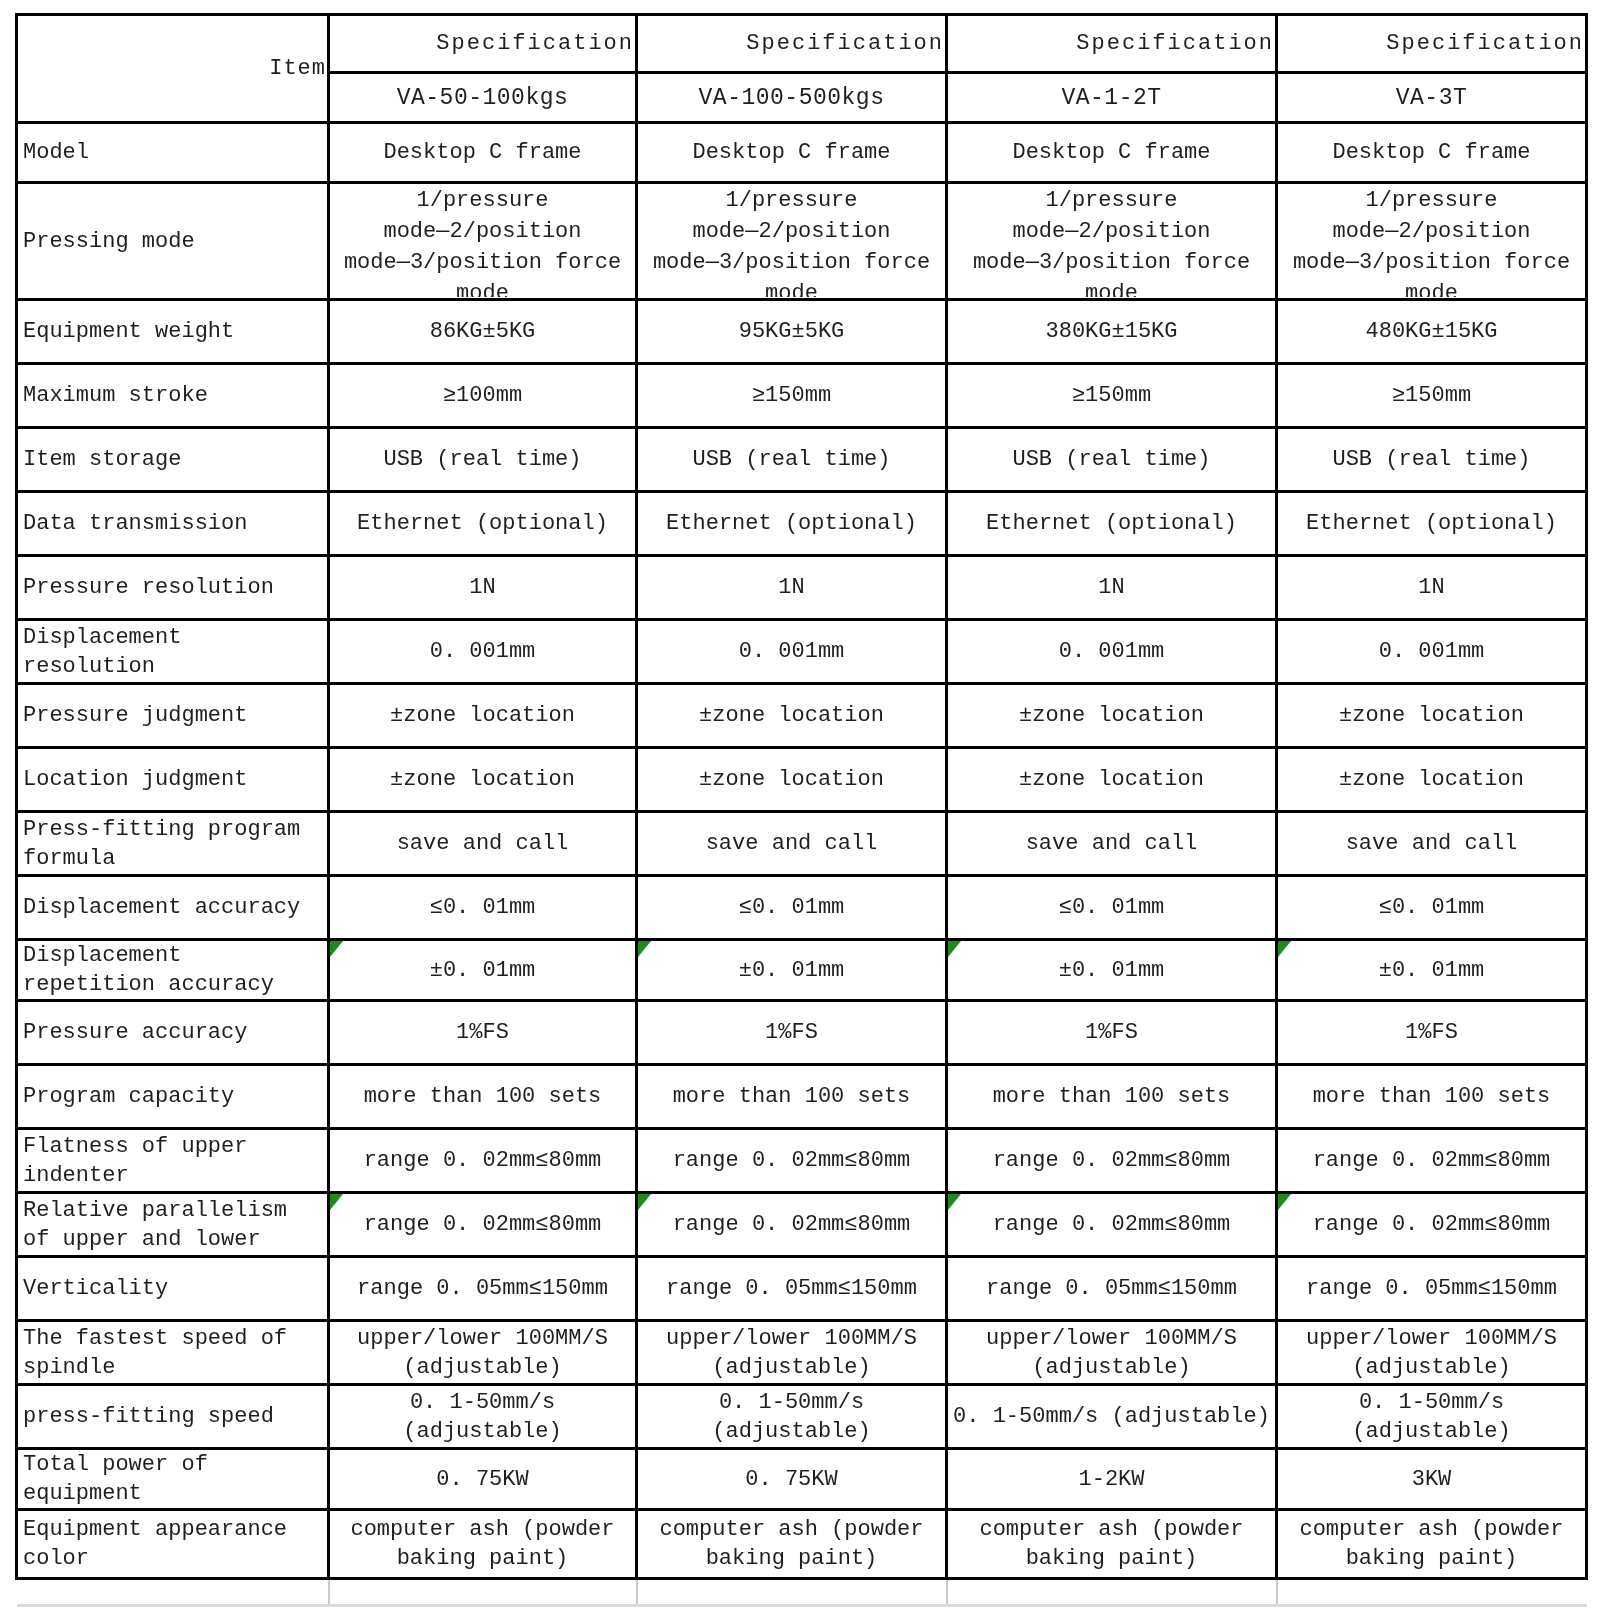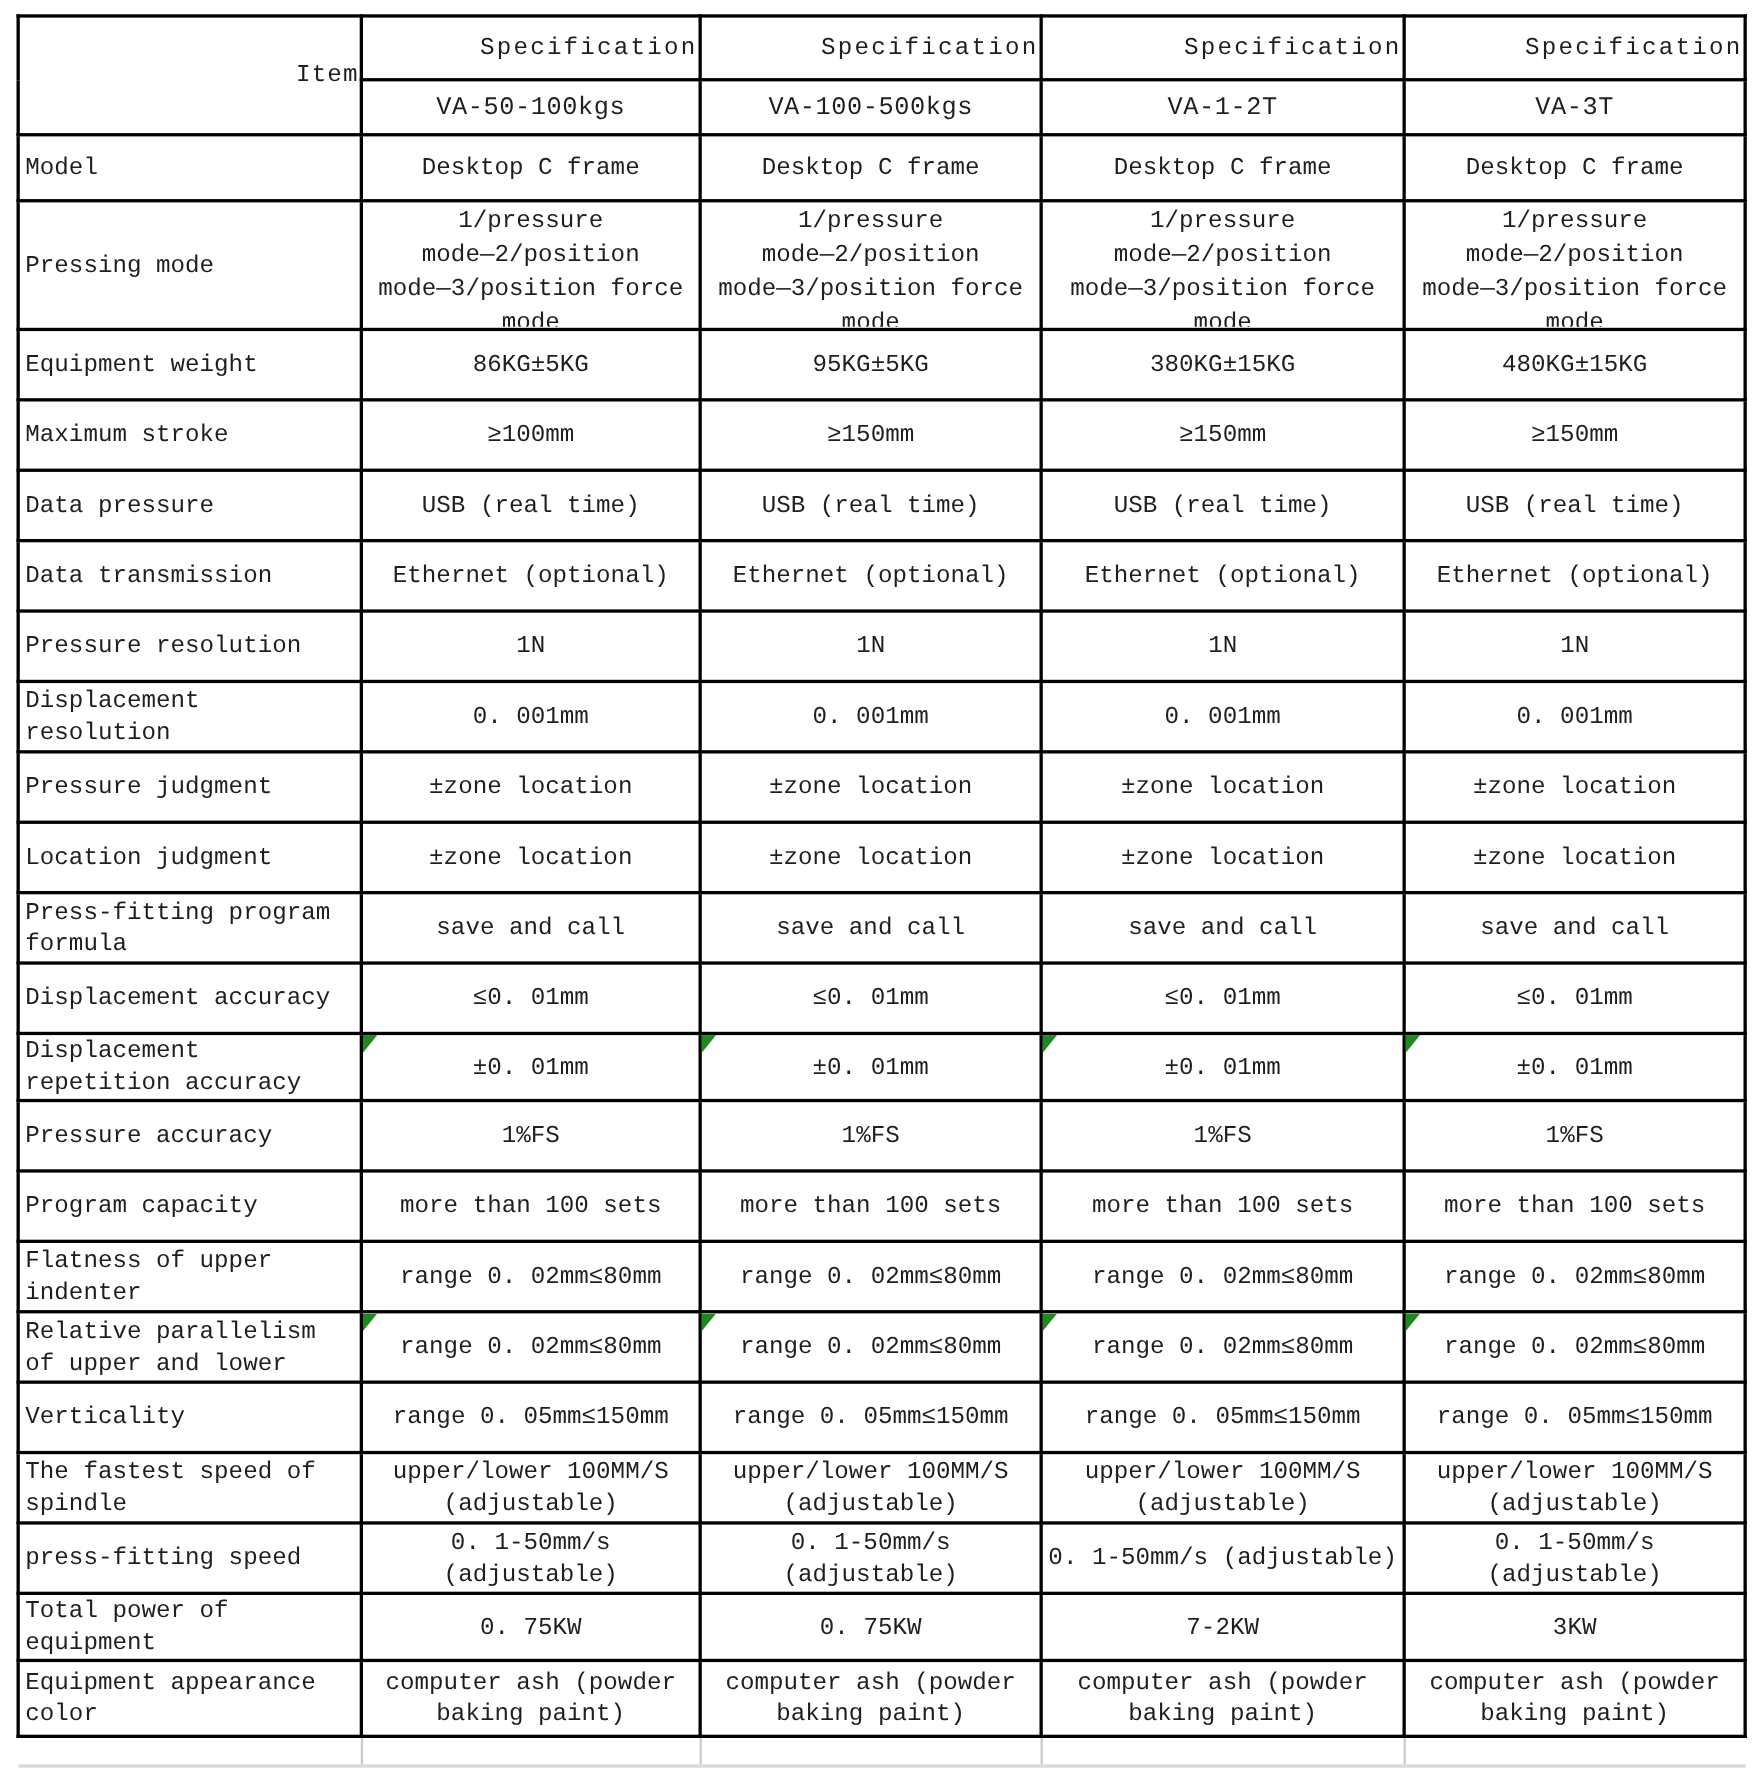--- a/index.html
+++ b/index.html
@@ -98,21 +98,21 @@
     <td class="val">480KG±15KG</td>
   </tr>
   <tr class="r-std">
     <td class="lbl">Maximum stroke</td>
     <td class="val">≥100mm</td>
     <td class="val">≥150mm</td>
     <td class="val">≥150mm</td>
     <td class="val">≥150mm</td>
   </tr>
   <tr class="r-std">
-    <td class="lbl">Data pressure</td>
+    <td class="lbl">Item storage</td>
     <td class="val">USB (real time)</td>
     <td class="val">USB (real time)</td>
     <td class="val">USB (real time)</td>
     <td class="val">USB (real time)</td>
   </tr>
   <tr class="r-std">
     <td class="lbl">Data transmission</td>
     <td class="val">Ethernet (optional)</td>
     <td class="val">Ethernet (optional)</td>
     <td class="val">Ethernet (optional)</td>
@@ -227,21 +227,21 @@
 (adjustable)</td>
     <td class="val">0. 1-50mm/s (adjustable)</td>
     <td class="val">0. 1-50mm/s
 (adjustable)</td>
   </tr>
   <tr class="r-power">
     <td class="lbl">Total power of
 equipment</td>
     <td class="val">0. 75KW</td>
     <td class="val">0. 75KW</td>
-    <td class="val">7-2KW</td>
+    <td class="val">1-2KW</td>
     <td class="val">3KW</td>
   </tr>
   <tr class="r-appear">
     <td class="lbl">Equipment appearance
 color</td>
     <td class="val">computer ash (powder
 baking paint)</td>
     <td class="val">computer ash (powder
 baking paint)</td>
     <td class="val">computer ash (powder

